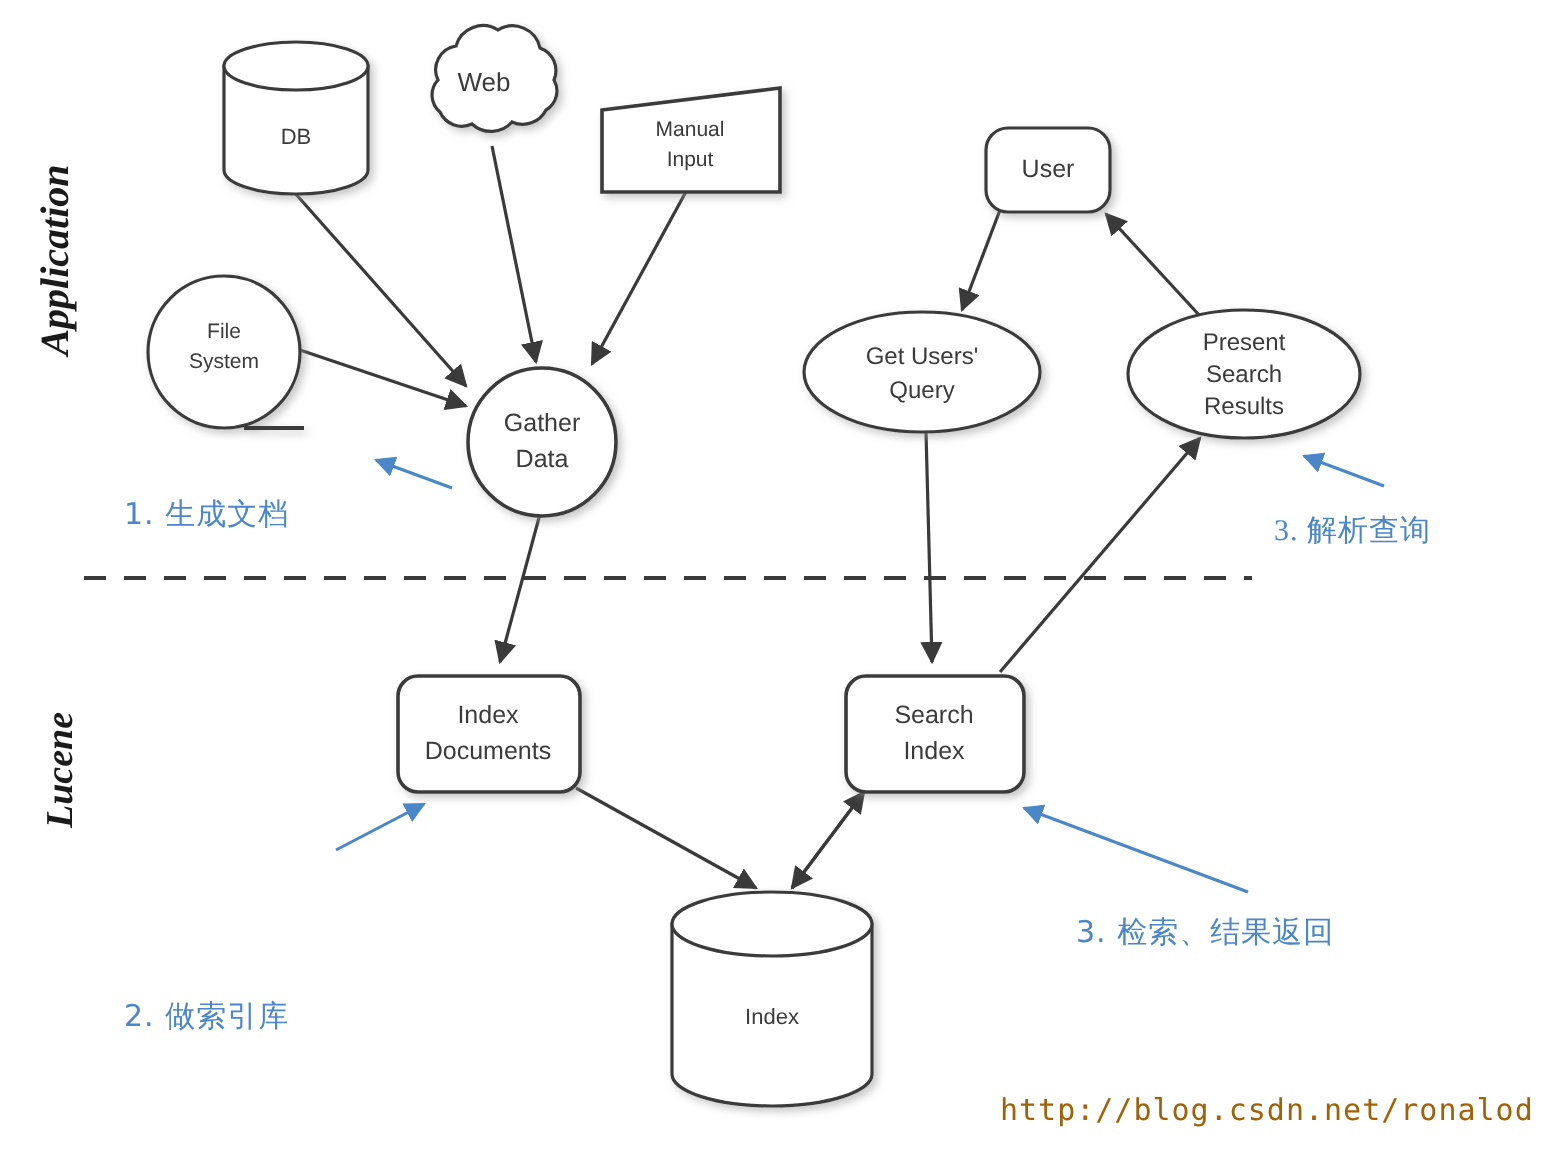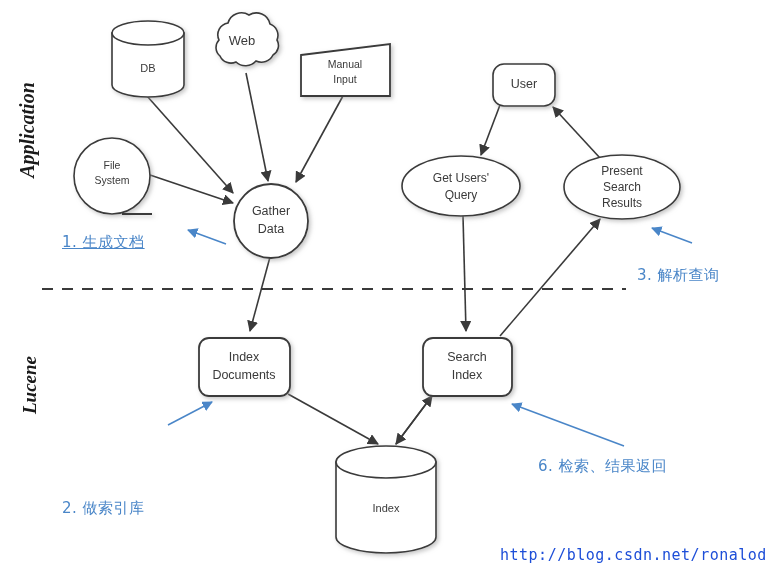--- a/index.html
+++ b/index.html
@@ -40,21 +40,21 @@
   .annotation-text {
     position: absolute;
     color: #4a86c8;
     font-family: "DejaVu Sans", sans-serif;
     font-size: 15px;
     white-space: nowrap;
     letter-spacing: 0.5px;
   }
   .watermark {
     position: absolute;
-    color: #1d4ed8;
+    color: #a16207;
     font-family: "DejaVu Sans Mono", monospace;
     font-size: 15px;
     white-space: nowrap;
     letter-spacing: 0.5px;
   }
 </style>
 </head>
 <body>
 
 <div id="canvas">
@@ -183,20 +183,20 @@
     </g>
 
     <g fill="none" stroke="#4a86c8" stroke-width="1.5">
       <path d="M 226 244 L 188 230" marker-end="url(#arrow-blue)"></path>
       <path d="M 168 425 L 212 402" marker-end="url(#arrow-blue)"></path>
       <path d="M 692 243 L 652 228" marker-end="url(#arrow-blue)"></path>
       <path d="M 624 446 L 512 404" marker-end="url(#arrow-blue)"></path>
     </g>
   </svg>
 
-  <div class="annotation-text" style="left:62px; top:233px;text-decoration:underline;">1.  生成文档</div>
+  <div class="annotation-text" style="left:62px; top:248px;">1.  生成文档</div>
   <div class="annotation-text" style="left:62px; top:455px;margin-top:44px;">2.  做索引库</div>
-  <div class="annotation-text" style="left:637px; top:266px;">3.  解析查询</div>
-  <div class="annotation-text" style="left:538px; top:457px;">6.  检索、结果返回</div>
+  <div class="annotation-text" style="left:637px; top:256px;font-family:Liberation Serif, serif;">3.  解析查询</div>
+  <div class="annotation-text" style="left:538px; top:457px;">3.  检索、结果返回</div>
 
   <div class="watermark" style="left:500px; top:546px;">http://blog.csdn.net/ronalod</div>
 
 </div>
 
 </body></html>

